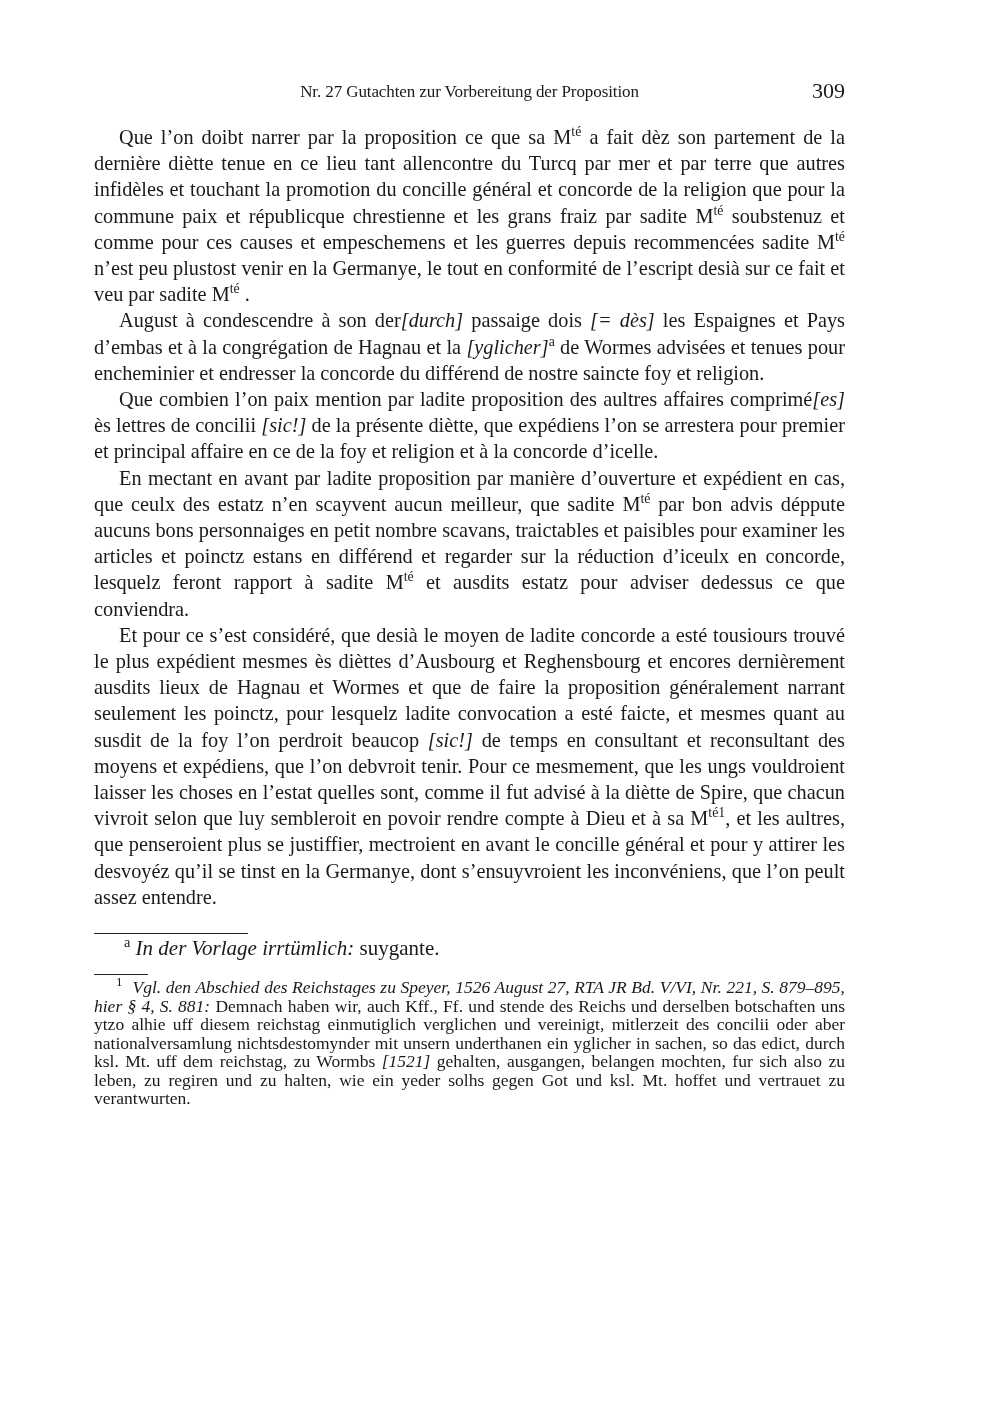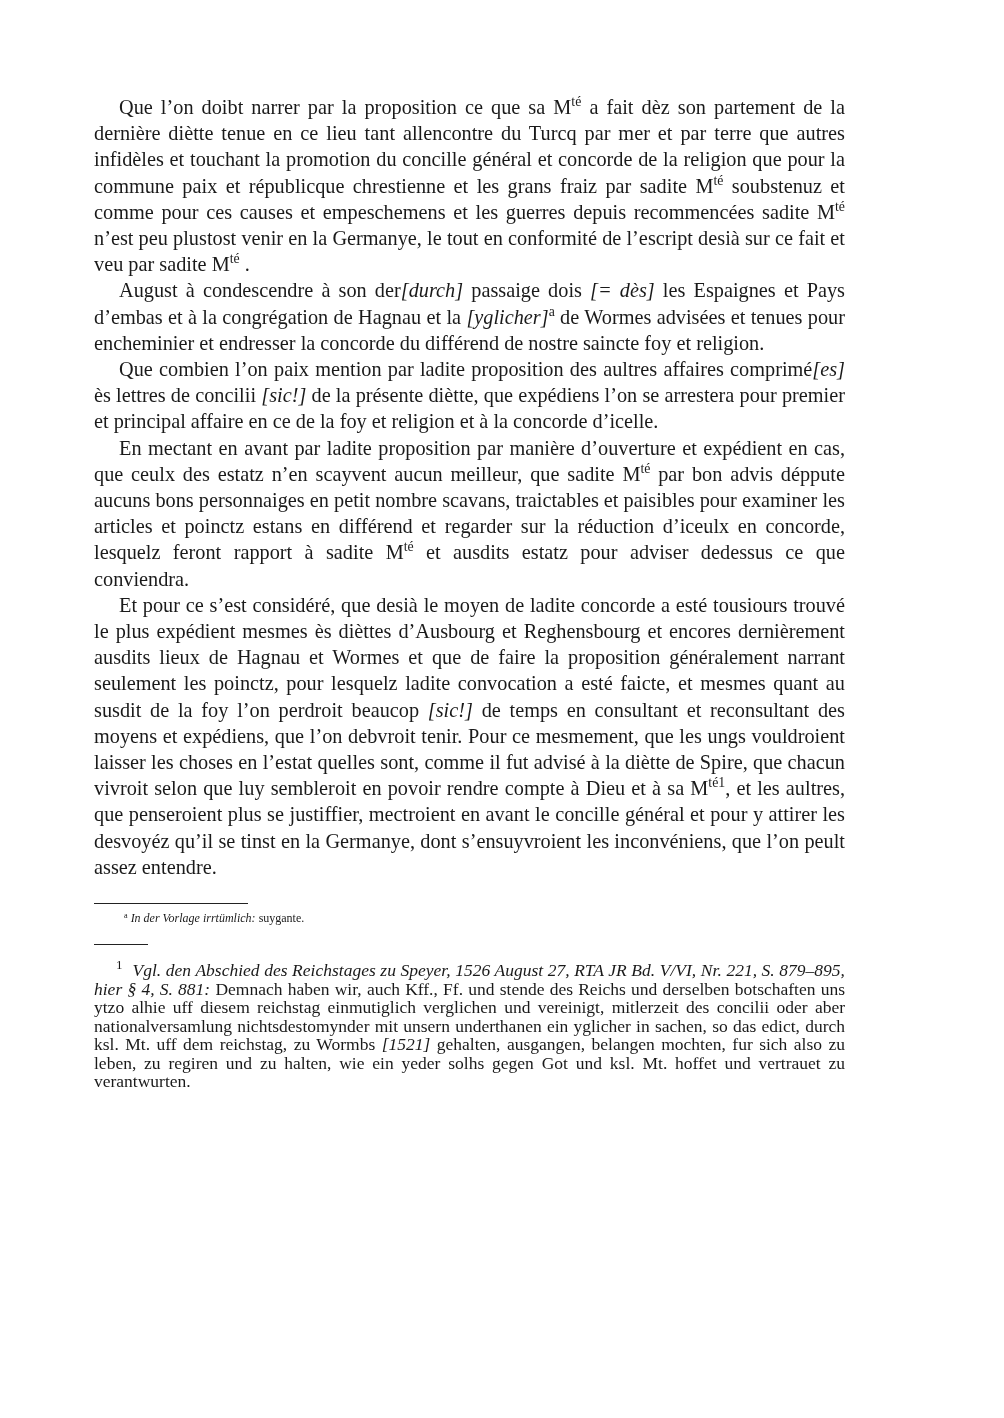--- a/index.html
+++ b/index.html
@@ -7,29 +7,33 @@
          font-family: "Liberation Serif", "DejaVu Serif", serif; color: #1a1a1a; }
   .page { position: absolute; left: 94px; top: 78px; width: 751px; }
   .running-head { position: relative; height: 30px; font-size: 17px; }
   .rh-title { position: absolute; left: 0; right: 0; text-align: center; top: 4px; letter-spacing: -0.1px; }
   .rh-num { position: absolute; right: 0; top: 0; font-size: 22px; }
   .body-text { margin-top: 16px; font-size: 20.3px; line-height: 26.2px; text-align: justify; hyphens: manual; }
   .body-text p { margin: 0; text-indent: 25px; }
   sup { font-size: 0.68em; line-height: 0; vertical-align: 0.55em; }
   i { font-style: italic; }
   .fn-rule-short { width: 154px; border-top: 1px solid #222; margin-top: 23px; }
-  .fn-a { font-size: 12px; line-height: 24px; padding-left: 30px; margin-top: 2px; }
+  .fn-a { font-size: 21px; line-height: 24px; padding-left: 30px; margin-top: 2px; }
   .fn-rule-short2 { width: 54px; border-top: 1px solid #222; margin-top: 14px; }
-  .fn-1 { font-size: 17.5px; line-height: 18.5px; text-align: justify; margin-top: 16px; text-indent: 22px; }
+  .fn-1 { font-size: 17.5px; line-height: 18.5px; text-align: justify; margin-top: 3px; text-indent: 22px; }
   .fn-1 sup { font-size: 0.75em; margin-right: 10px; }
 </style>
 </head>
 <body>
 
 <div class="page">
+  <div class="running-head">
+    <span class="rh-title">Nr. 27 Gutachten zur Vorbereitung der Proposition</span>
+    <span class="rh-num">309</span>
+  </div>
 
   <div class="body-text" id="body-text">
       <p><span>Que l’on doibt narrer par la proposition ce que sa M</span><sup>té</sup><span> a fait dèz son partement de la dernière diètte tenue en ce lieu tant allencontre du Turcq par mer et par terre que autres infidèles et touchant la promotion du concille général et concorde de la religion que pour la commune paix et républicque chrestienne et les grans fraiz par sadite M</span><sup>té</sup><span> soubstenuz et comme pour ces causes et empeschemens et les guerres depuis recommencées sadite M</span><sup>té</sup><span> n’est peu plustost venir en la Germanye, le tout en conformité de l’escript desià sur ce fait et veu par sadite M</span><sup>té</sup><span> .</span></p>
       <p><span>August à condescendre à son der</span><i>[durch]</i><span> passaige dois </span><i>[= dès]</i><span> les Espaignes et Pays d’embas et à la congrégation de Hagnau et la </span><i>[yglicher]</i><sup>a</sup><span> de Wormes advisées et tenues pour encheminier et endresser la concorde du différend de nostre saincte foy et religion.</span></p>
       <p><span>Que combien l’on paix mention par ladite proposition des aultres affaires comprimé</span><i>[es]</i><span> ès lettres de concilii </span><i>[sic!]</i><span> de la présente diètte, que expédiens l’on se arrestera pour premier et principal affaire en ce de la foy et religion et à la concorde d’icelle.</span></p>
       <p><span>En mectant en avant par ladite proposition par manière d’ouverture et expédient en cas, que ceulx des estatz n’en scayvent aucun meilleur, que sadite M</span><sup>té</sup><span> par bon advis déppute aucuns bons personnaiges en petit nombre scavans, traictables et paisibles pour examiner les articles et poinctz estans en différend et regarder sur la réduction d’iceulx en concorde, lesquelz feront rapport à sadite M</span><sup>té</sup><span> et ausdits estatz pour adviser dedessus ce que conviendra.</span></p>
       <p><span>Et pour ce s’est considéré, que desià le moyen de ladite concorde a esté tous­iours trouvé le plus expédient mesmes ès dièttes d’Ausbourg et Reghensbourg et encores dernièrement ausdits lieux de Hagnau et Wormes et que de faire la proposition généralement narrant seulement les poinctz, pour lesquelz ladite convocation a esté faicte, et mesmes quant au susdit de la foy l’on perdroit beaucop </span><i>[sic!]</i><span> de temps en consultant et reconsultant des moyens et expédiens, que l’on debvroit tenir. Pour ce mesmement, que les ungs vouldroient laisser les choses en l’estat quelles sont, comme il fut advisé à la diètte de Spire, que chacun vivroit selon que luy sembleroit en povoir rendre compte à Dieu et à sa M</span><sup>té1</sup><span>, et les aultres, que penseroient plus se justiffier, mectroient en avant le concille général et pour y attirer les desvoyéz qu’il se tinst en la Germanye, dont s’ensuyvroient les inconvéniens, que l’on peult assez entendre.</span></p>
     </div>
 
   <div class="fn-rule-short"></div>

